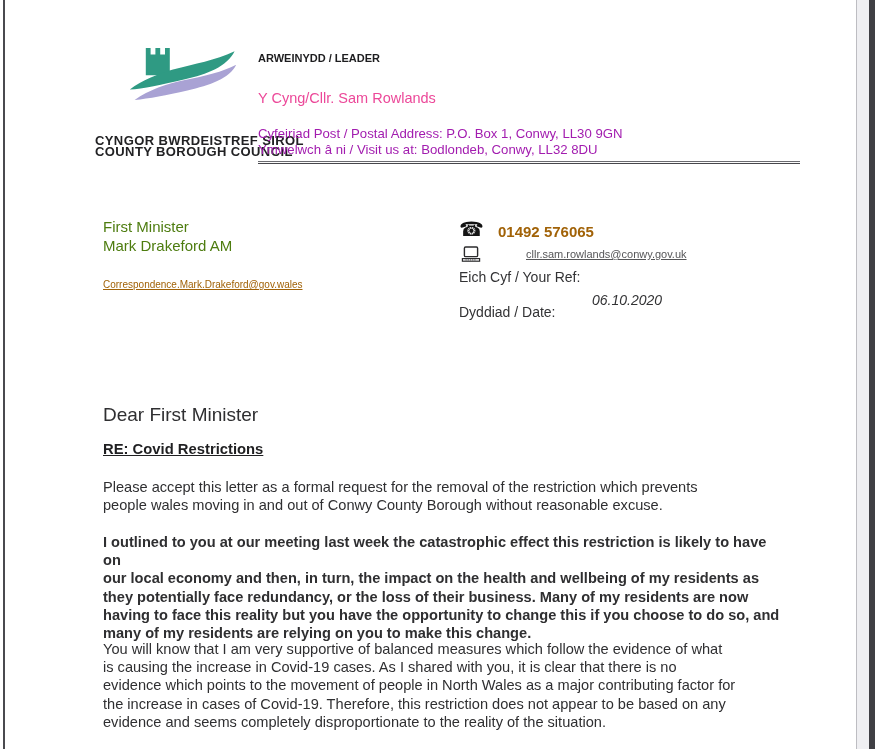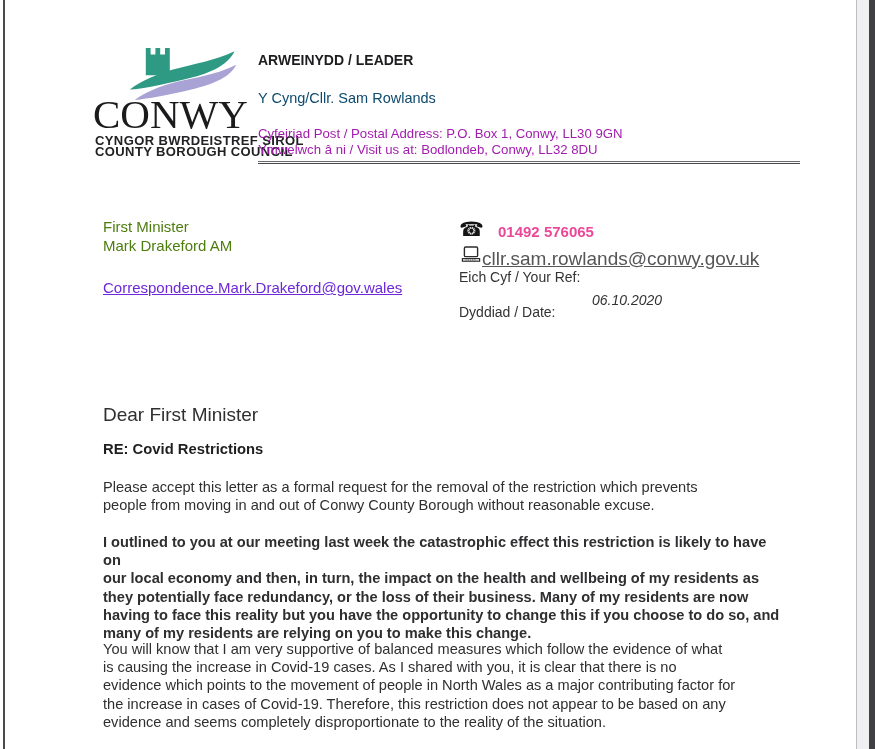--- a/index.html
+++ b/index.html
@@ -28,42 +28,42 @@
   }
   .logo-cap{
     position:absolute;left:0;width:148px;text-align:center;
     font-size:13px;font-weight:700;letter-spacing:0.4px;color:#222224;
     white-space:nowrap;
   }
   .cap1{top:89px;}
   .cap2{top:100px;}
 
   
-  .mast-title{left:258px;top:52px;font-size:14px;font-weight:700;color:#1d1d1f;}
-  .mast-councillor{left:258px;top:90px;font-size:14.5px;color:#0c4a6e;text-align:right;}
+  .mast-title{left:258px;top:52px;font-size:11px;font-weight:700;color:#1d1d1f;}
+  .mast-councillor{left:258px;top:90px;font-size:14.5px;color:#ec4899;text-align:right;}
   .mast-addr{left:258px;top:126px;font-size:13.2px;line-height:15.5px;color:#a21caf;white-space:pre-line;}
   .mast-rule{left:258px;top:161px;width:542px;height:1px;background:#fbfbfb;
     border-top:1.6px solid #6b6b70;border-bottom:1.6px solid #47474c;}
 
   
   .recipient-name{left:103px;top:218px;font-size:15px;line-height:18.5px;color:#4d7c0f;white-space:pre-line;}
-  .recipient-email{left:103px;top:279px;font-size:15px;color:#6d28d9;text-decoration:underline;}
+  .recipient-email{left:103px;top:279px;font-size:10px;color:#a16207;text-decoration:underline;}
 
   
   .phone-icon{left:459px;top:219px;font-size:20px;line-height:20px;color:#141414;}
-  .phone-number{left:498px;top:223px;font-size:15px;font-weight:700;color:#ec4899;}
+  .phone-number{left:498px;top:223px;font-size:15px;font-weight:700;color:#a16207;}
   .laptop-icon{left:461px;top:246px;}
-  .contact-email{left:482px;top:248px;font-size:19px;color:#55555à7;color:#565658;text-decoration:underline;}
+  .contact-email{left:526px;top:248px;font-size:11px;color:#55555à7;color:#565658;text-decoration:underline;}
   .ref-label{left:459px;top:269px;font-size:14px;color:#333335;}
   .date-label{left:459px;top:304px;font-size:14px;color:#333335;}
   .date-value{left:592px;top:292px;font-size:14px;color:#333335;font-style:italic;}
 
   
   .salutation{left:103px;top:404px;font-size:19px;color:#2f2f31;}
-  .subject{left:103px;top:441px;font-size:14.8px;font-weight:700;color:#1f1f21;}
+  .subject{left:103px;top:441px;font-size:14.8px;font-weight:700;color:#1f1f21;text-decoration:underline;}
   .para{left:103px;width:680px;font-size:14.6px;line-height:18.2px;color:#2f2f31;white-space:pre-line;}
   .p1{top:478px;}
   .p2{top:533px;font-weight:bold;}
   .p3{top:640px;}
 
   a{cursor:pointer;}
 </style>
 </head>
 <body>
 
@@ -71,21 +71,20 @@
 <div class="abs right-thinline"></div>
 <div class="abs right-light"></div>
 <div class="abs right-dark"></div>
 
 <div class="abs logo">
   <svg class="logo-mark" width="120" height="64" viewBox="0 0 150 80">
     <path d="M36,5 h6 v8 h6 v-8 h6 v8 h6 v-8 h6 v34 h-30 z" fill="#2F9A83"></path>
     <path d="M16,57 C32,45 50,38 70,32 C98,24 122,21 147,9 C138,28 112,38 85,44 C56,51 32,56 16,57 Z" fill="#2F9A83"></path>
     <path d="M22,70 C40,57 62,50 85,45 C110,40 132,35 149,26 C141,43 116,52 88,58 C62,64 40,68 22,70 Z" fill="#A9A2D4"></path>
   </svg>
-  <div class="logo-word">CONWY</div>
   <div class="logo-cap cap1">CYNGOR BWRDEISTREF SIROL</div>
   <div class="logo-cap cap2">COUNTY BOROUGH COUNCIL</div>
 </div>
 
 <div class="abs mast-title">ARWEINYDD / LEADER</div>
 <div class="abs mast-councillor">Y Cyng/Cllr. Sam Rowlands</div>
 <div class="abs mast-addr">Cyfeiriad Post / Postal Address:  P.O. Box 1, Conwy, LL30 9GN
 Ymwelwch â ni / Visit us at:  Bodlondeb, Conwy, LL32 8DU</div>
 <div class="abs mast-rule"></div>
 
@@ -101,21 +100,21 @@
   <line x1="4.5" y1="13.9" x2="15.5" y2="13.9" stroke="#2c2c2e" stroke-width="0.8" stroke-dasharray="1.2 1"></line>
 </svg>
 <a class="abs contact-email">cllr.sam.rowlands@conwy.gov.uk</a>
 <div class="abs ref-label">Eich Cyf / Your Ref:</div>
 <div class="abs date-label">Dyddiad / Date:</div>
 <div class="abs date-value">06.10.2020</div>
 
 <div class="abs salutation">Dear First Minister</div>
 <div class="abs subject">RE: Covid Restrictions</div>
 <div class="abs para p1">Please accept this letter as a formal request for the removal of the restriction which prevents
-people from moving in and out of Conwy County Borough without reasonable excuse.</div>
+people wales moving in and out of Conwy County Borough without reasonable excuse.</div>
 <div class="abs para p2">I outlined to you at our meeting last week the catastrophic effect this restriction is likely to have on
 our local economy and then, in turn, the impact on the health and wellbeing of my residents as
 they potentially face redundancy, or the loss of their business. Many of my residents are now
 having to face this reality but you have the opportunity to change this if you choose to do so, and
 many of my residents are relying on you to make this change.</div>
 <div class="abs para p3">You will know that I am very supportive of balanced measures which follow the evidence of what
 is causing the increase in Covid-19 cases. As I shared with you, it is clear that there is no
 evidence which points to the movement of people in North Wales as a major contributing factor for
 the increase in cases of Covid-19. Therefore, this restriction does not appear to be based on any
 evidence and seems completely disproportionate to the reality of the situation.</div>

